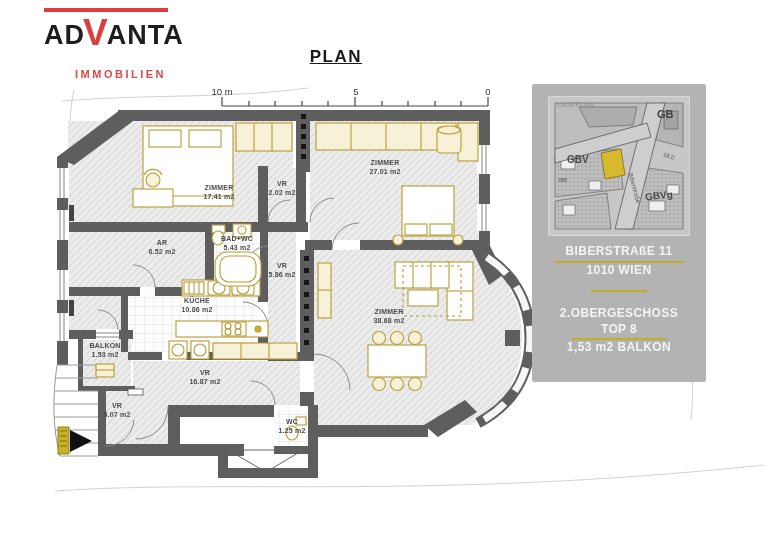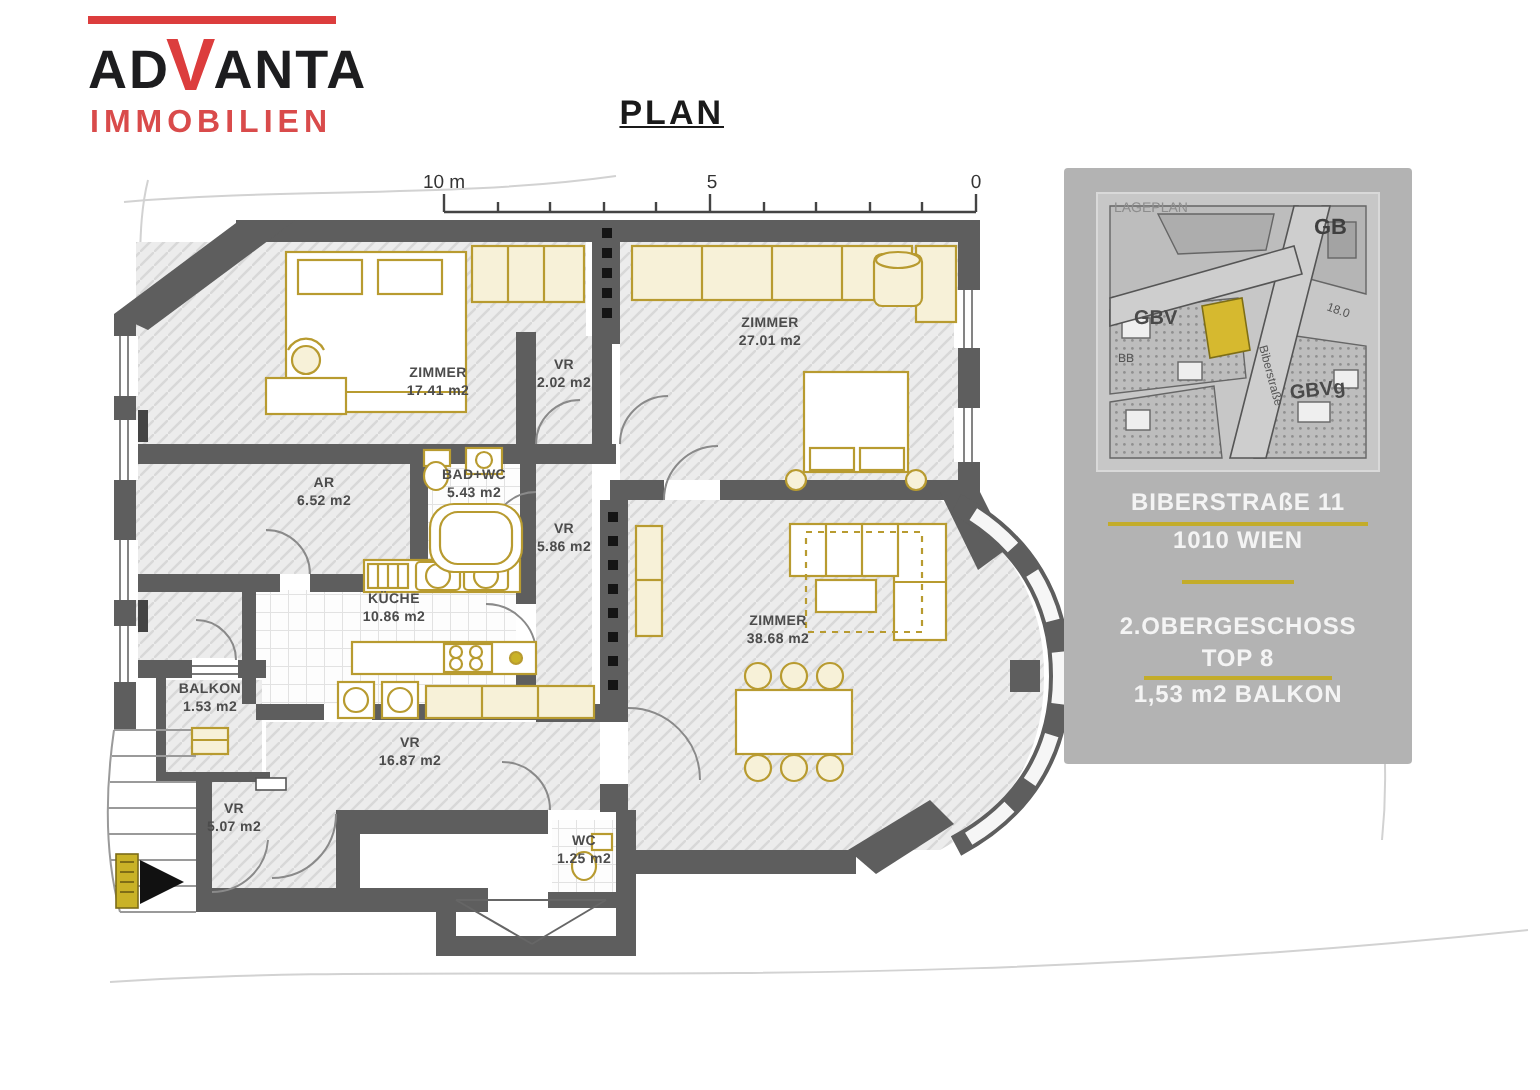--- a/index.html
+++ b/index.html
@@ -5,22 +5,22 @@
   html,body{margin:0;padding:0;background:#fff;}
   .page{position:relative;width:770px;height:545px;background:#fff;overflow:hidden;
         font-family:"Liberation Sans",sans-serif;}
   
   .logo{position:absolute;left:16px;top:6px;width:152px;}
   .logo-row{position:relative;display:flex;align-items:flex-end;line-height:1;
             font-weight:bold;color:#1d1d1f;font-size:27px;letter-spacing:1px;padding-top:6px;margin-left:28px;}
   .logo-bar{position:absolute;left:0;top:2px;width:100%;height:4px;background:#dc3d3d;z-index:1;}
   .logo-ad,.logo-anta{position:relative;z-index:0;}
   .logo-v{position:relative;z-index:2;color:#dc3d3d;font-size:37px;margin:0 -2px;top:2px;}
-  .logo-sub{text-align:right;color:#d94b4b;font-size:16px;letter-spacing:2.5px;
-            margin-top:4px;padding-right:2px;font-weight:bold;}
+  .logo-sub{text-align:right;color:#d94b4b;font-size:11px;letter-spacing:2.5px;
+            margin-top:19px;padding-right:2px;font-weight:bold;}
   
   .page-title{position:absolute;left:266px;top:47px;width:96px;text-align:right;
               font-size:17px;font-weight:bold;letter-spacing:1.5px;color:#1a1a1a;text-decoration:underline;}
   
   .scale-label{position:absolute;transform:translateX(-50%);font-size:9.5px;color:#333;}
   
   .plan-svg{position:absolute;left:0;top:0;}
   
   .room-label{position:absolute;transform:translate(-50%,-50%);text-align:center;
               font-size:7px;font-weight:bold;color:#4c4c4c;line-height:1.35;

